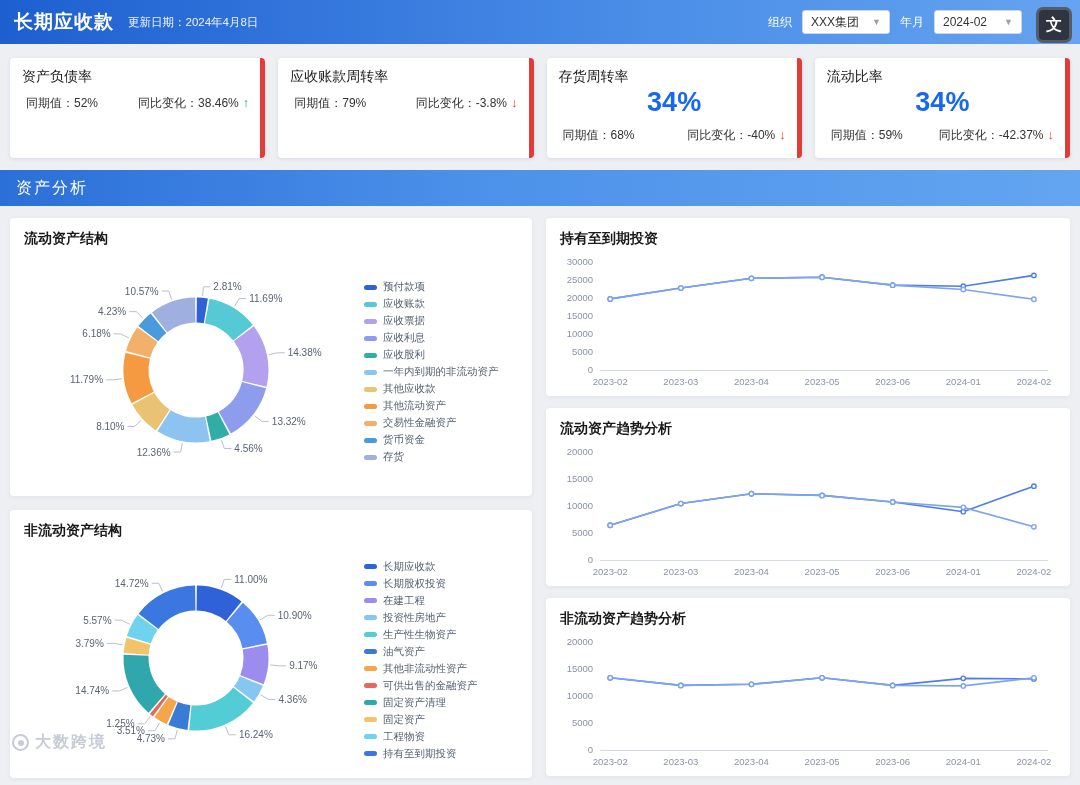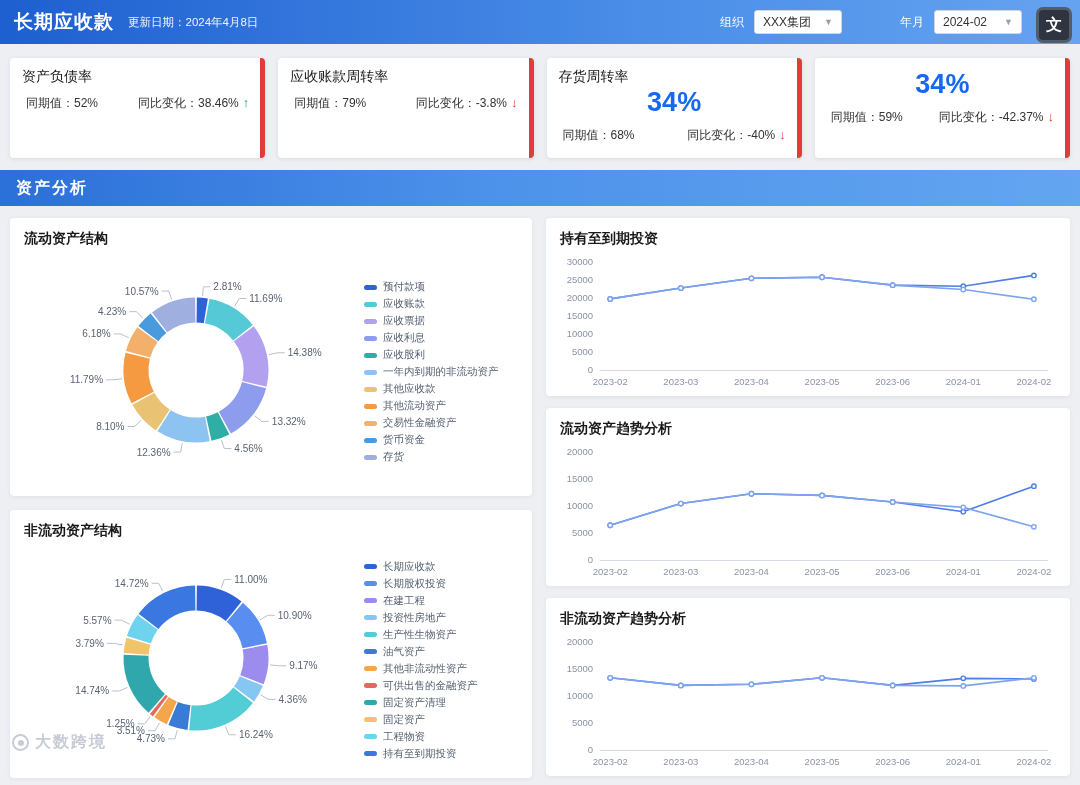--- a/index.html
+++ b/index.html
@@ -5,36 +5,36 @@
   *{margin:0;padding:0;box-sizing:border-box;}
   html,body{width:1080px;height:785px;}
   body{background:#edeff3;font-family:"Liberation Sans","DejaVu Sans",sans-serif;position:relative;overflow:hidden;}
   text{font-family:"Liberation Sans","DejaVu Sans",sans-serif;}
 
   
   .topbar{height:44px;background:linear-gradient(90deg,#1e5fd0,#4a8ee8 60%,#66a3f0);display:flex;align-items:center;padding:0 58px 0 14px;gap:10px;color:#fff;position:relative;}
   .page-title{font-size:19px;font-weight:bold;letter-spacing:1px;}
   .update-date{font-size:11.5px;opacity:.92;margin-left:4px;}
   .spacer{flex:1;}
-  .hlabel{font-size:12px;margin-left:48px;}
+  .hlabel{font-size:12px;}
   .select{background:#fff;color:#333;font-size:12px;height:24px;display:flex;align-items:center;gap:6px;padding:0 8px;border-radius:3px;min-width:88px;justify-content:space-between;border:1px solid #cfd6e2;cursor:pointer;}
   .caret{color:#98a0ae;font-size:9px;}
   .lang-btn{position:absolute;right:8px;top:7px;width:36px;height:36px;background:#2f3540;border:3px solid #555c69;border-radius:7px;display:flex;align-items:center;justify-content:center;color:#fff;font-size:16px;font-weight:bold;cursor:pointer;z-index:5;}
 
   
   .kpi-row{display:flex;gap:13px;padding:14px 10px 0;}
   .kpi-card{flex:1;background:#fff;border-radius:4px;box-shadow:0 1px 4px rgba(30,50,90,.10);position:relative;height:100px;padding:10px 12px;}
   .kpi-red{position:absolute;right:0;top:0;bottom:0;width:5px;background:#e23c39;border-radius:0 4px 4px 0;}
   .kpi-title{font-size:14px;font-weight:normal;color:#1a1a1a;}
   .kpi-value{text-align:center;font-size:27px;font-weight:bold;color:#1668f0;margin-top:1px;}
   .kpi-bottom{display:flex;justify-content:space-between;font-size:12px;color:#333;margin-top:9px;padding:0 4px;}
   .kpi-arrow{font-weight:bold;font-size:13px;margin-left:4px;}
 
   
-  .section-banner{margin-top:12px;height:36px;background:linear-gradient(90deg,#2b6fd8,#4c92ea 45%,#63a5f0);display:flex;align-items:center;padding:0 16px;color:#fff;font-size:16px;font-weight:bold;letter-spacing:2px;}
+  .section-banner{margin-top:12px;height:36px;background:linear-gradient(90deg,#2b6fd8,#4c92ea 45%,#63a5f0);display:flex;align-items:center;padding:0 16px;color:#fff;font-size:16px;font-weight:normal;letter-spacing:2px;}
 
   
   .content{display:flex;gap:14px;padding:12px 10px 0;align-items:flex-start;}
   .col-left{width:522px;display:flex;flex-direction:column;gap:14px;}
   .col-right{flex:1;display:flex;flex-direction:column;gap:12px;}
   .card{background:#fff;border-radius:4px;box-shadow:0 1px 4px rgba(30,50,90,.07);padding:12px 14px;}
   .card-title{font-size:14px;font-weight:bold;color:#1a1a1a;}
   .donut-card-1{height:278px;}
   .donut-card-2{height:268px;}
   .donut-wrap{display:flex;align-items:center;}
@@ -95,20 +95,21 @@
     <div class="kpi-red"></div>
     <div class="kpi-title">存货周转率</div>
     <div class="kpi-value">34%</div>
     <div class="kpi-bottom">
       <span class="kpi-stat"><span>同期值：</span><span>68%</span></span>
       <span class="kpi-stat"><span>同比变化：</span><span>-40%</span><span class="kpi-arrow" style="color: rgb(226, 60, 57);">↓</span></span>
     </div>
   </div>
   <div class="kpi-card">
     <div class="kpi-red"></div>
+    <div class="kpi-title">流动比率</div>
     <div class="kpi-value">34%</div>
     <div class="kpi-bottom">
       <span class="kpi-stat"><span>同期值：</span><span>59%</span></span>
       <span class="kpi-stat"><span>同比变化：</span><span>-42.37%</span><span class="kpi-arrow" style="color: rgb(226, 60, 57);">↓</span></span>
     </div>
   </div>
 </section>
 
 <div class="section-banner">
   <span>资产分析</span>

